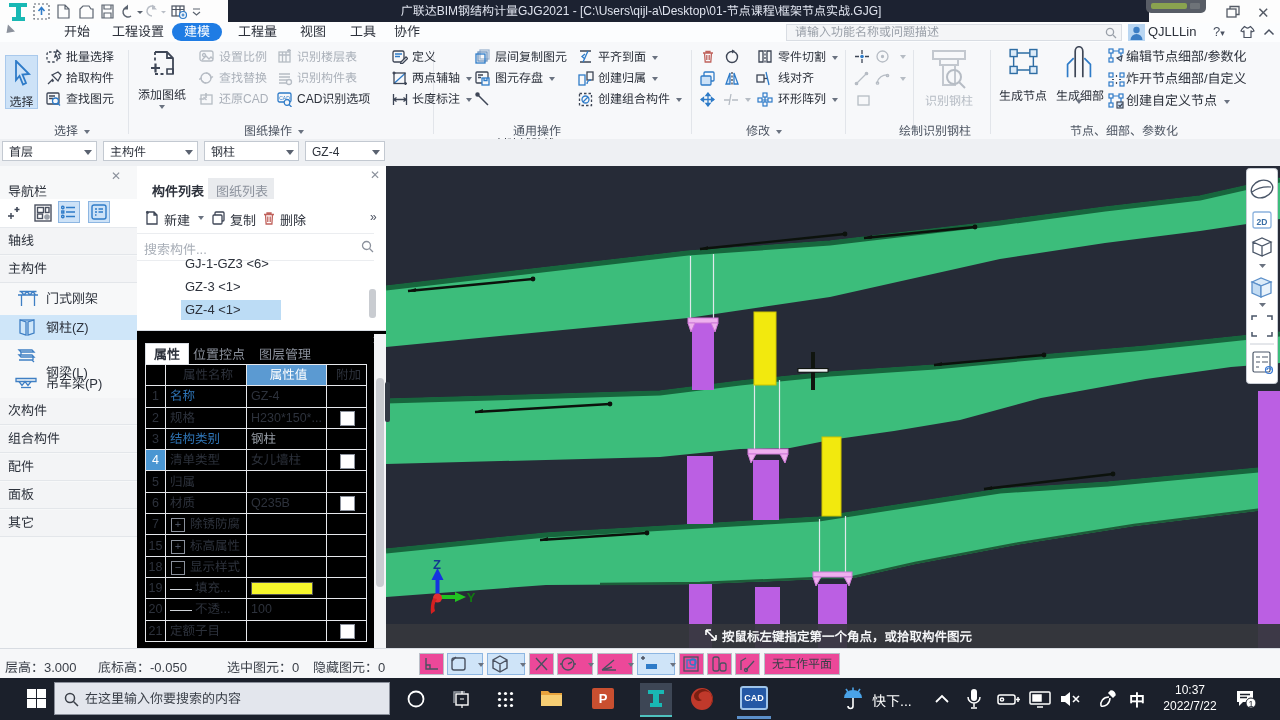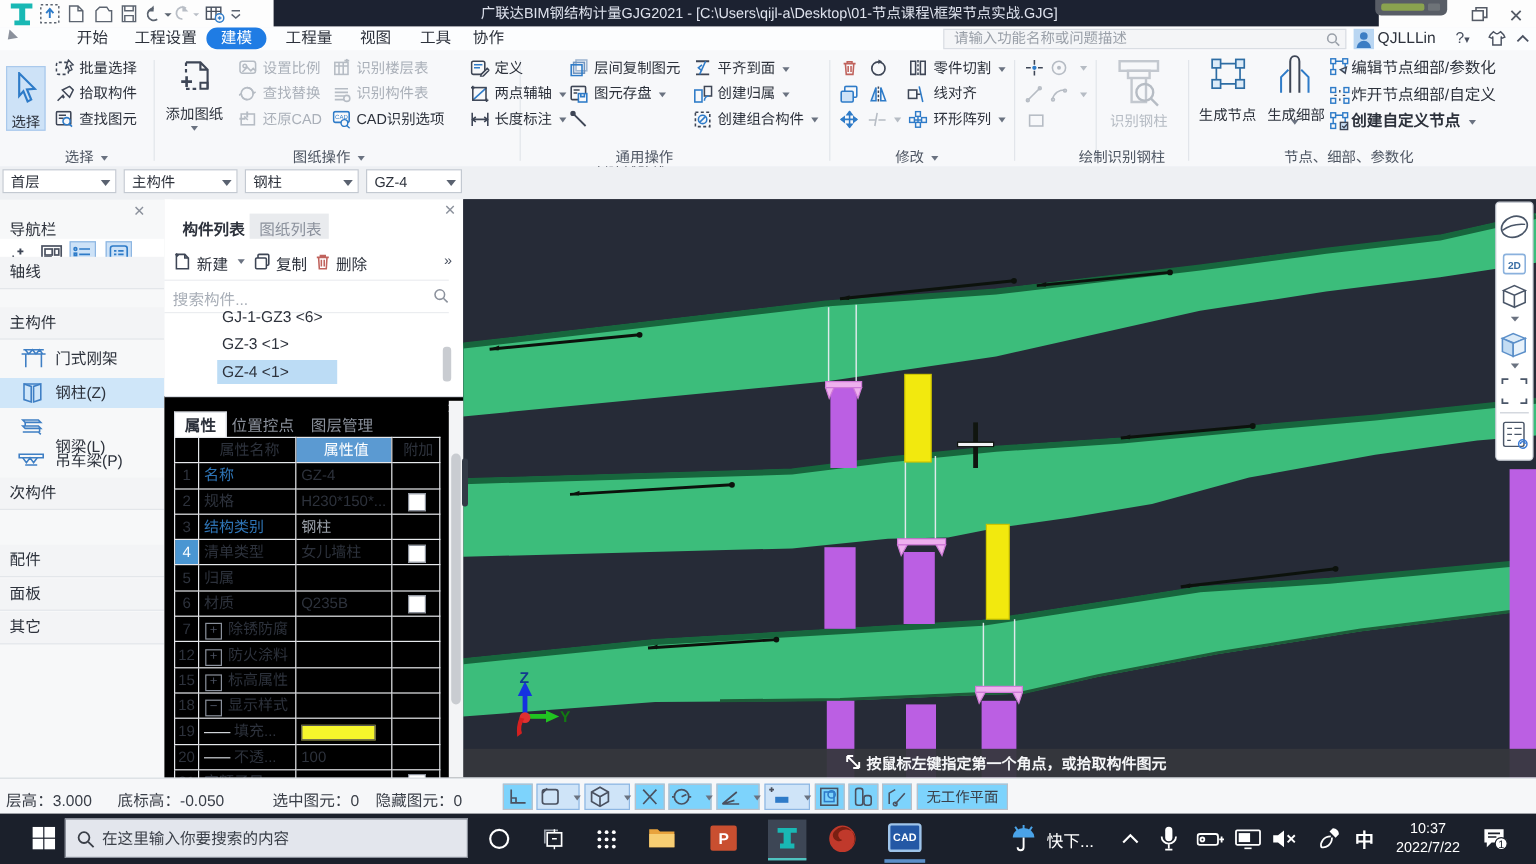--- a/index.html
+++ b/index.html
@@ -36,21 +36,21 @@
   #nav{left:0;top:166px;width:137px;height:482px;background:#f7f8f9;border-right:1px solid #dfe2e7;}
   #mid{left:137px;top:166px;width:249px;height:482px;background:#fff;}
   .sechead{position:absolute;left:0;width:137px;height:27px;background:#f3f4f6;
      border-bottom:1px solid #e3e6ea;font-size:13px;color:#2d323c;line-height:26px;padding-left:8px;box-sizing:border-box;}
   .navitem{position:absolute;left:0;width:137px;height:27px;font-size:13px;color:#2d323c;line-height:27px;}
   
   #vp{left:386px;top:166px;width:894px;height:482px;background:#262b37;}
   
   #statusbar{left:0;top:648px;width:1280px;height:30px;background:#f6f7f9;border-top:1px solid #d8dce2;
     font-size:13px;color:#3a3f48;}
-  .sbtn{position:absolute;top:4px;height:22px;background:#7dd3fc;border:1px solid #b9bfc8;box-sizing:border-box;}
+  .sbtn{position:absolute;top:4px;height:22px;background:#ec4899;border:1px solid #b9bfc8;box-sizing:border-box;}
   .sbtn.hl{background:#cfe4f8;border-color:#8db6e2;}
   
   #taskbar{left:0;top:678px;width:1280px;height:42px;background:#1b202b;}
   #tsearch{position:absolute;left:54px;top:4px;width:336px;height:33px;background:#e3e6ed;
     border:1px solid #8a8f9a;box-sizing:border-box;font-size:13px;color:#3a3f48;line-height:31px;}
   svg{display:block;}
   .nw{white-space:nowrap;}
   
   .tc{border:1px solid #e6e8ec;padding:0 0 0 4px;overflow:hidden;white-space:nowrap;height:20.3px;line-height:20px;}
   .tn{text-align:center;padding:0;}
@@ -368,21 +368,21 @@
     </svg>
     <div class="abs" style="left:995px;top:44px;width:56px;text-align:center;font-size:12px;color:#2d323c;">生成节点</div>
     <svg class="abs" style="left:1065px;top:4px;" width="28" height="32" viewBox="0 0 36 42" fill="none" stroke="#2e6da4" stroke-width="2.2">
       <path d="M13 41 V7 a5 6 0 0 1 10 0 V41" stroke="#3e4656"></path>
       <path d="M3 41 V24 l8 -8 M33 41 V24 l-8 -8" stroke="#2e7bc8"></path>
     </svg>
     <div class="abs" style="left:1052px;top:44px;width:56px;text-align:center;font-size:12px;color:#2d323c;">生成细部</div>
     <div class="abs" style="left:1076px;top:58px;width:0;height:0;border-left:3.5px solid transparent;border-right:3.5px solid transparent;border-top:4px solid #6a7280;"></div>
     <div class="rit" style="left:1126px;top:6px;font-size:13px;">编辑节点细部/参数化</div>
     <div class="rit" style="left:1126px;top:28px;font-size:13px;">炸开节点细部/自定义</div>
-    <div class="rit" style="left:1126px;top:50px;font-size:13px;font-weight:bold;">创建自定义节点 <span class="caret"></span></div>
+    <div class="rit" style="left:1126px;top:50px;font-size:13px;">创建自定义节点 <span class="caret"></span></div>
     <svg class="abs" style="left:1108px;top:6px;" width="17" height="16" viewBox="0 0 17 16" fill="none" stroke="#2e7bc8" stroke-width="1.2">
       <rect x="1" y="1" width="4" height="4"></rect>
         <rect x="11" y="1" width="4" height="4"></rect>
         <rect x="1" y="10" width="4" height="4"></rect>
         <path d="M5 3 h6 M3 5 v5 M13 5 v3"></path>
       <path d="M9 10 l5 -2 -1 5 Z" fill="#cde2f7" stroke="#3e4656"></path>
     </svg>
     <svg class="abs" style="left:1108px;top:29px;" width="17" height="16" viewBox="0 0 17 16" fill="none" stroke="#2e7bc8" stroke-width="1.2">
       <rect x="1" y="2" width="4" height="4"></rect>
         <rect x="12" y="2" width="4" height="4"></rect>
@@ -431,21 +431,21 @@
             <circle cx="1.8" cy="11.5" r="1.2"></circle>
         </svg>
       </div>
       <div class="abs" style="left:88px;top:2px;width:22px;height:22px;background:#cde2f7;border:1px solid #8db6e2;box-sizing:border-box;">
         <svg style="margin:2px 0 0 2px;" width="16" height="16" viewBox="0 0 16 16" fill="none" stroke="#2e7bc8" stroke-width="1.4">
           <rect x="1" y="1" width="14" height="14" rx="2"></rect>
             <path d="M4 5 h2 M7.5 5 h4.5 M4 8 h2 M7.5 8 h4.5 M4 11 h1.5"></path>
         </svg>
       </div>
     </div>
-    <div class="sechead" style="top:48px;">轴线</div>
+    <div class="sechead" style="top:62px;">轴线</div>
     <div class="sechead" style="top:90px;">主构件</div>
     <div class="navitem" style="top:119px;"><span style="margin-left:46px;">门式刚架</span></div>
     <svg class="abs" style="left:17px;top:124px;" width="22" height="18" viewBox="0 0 22 18" fill="none" stroke="#3f7fc4" stroke-width="1.3">
       <path d="M1 5 h20 M2.5 1.5 h17 M4 1.5 L7 5 l3 -3.5 3 3.5 3 -3.5 2.5 3.5"></path>
         <path d="M4.5 5 v11 M17.5 5 v11"></path>
     </svg>
     <div class="abs" style="left:0;top:149px;width:137px;height:25px;background:#cfe6f9;"></div>
     <div class="navitem" style="top:148px;"><span style="margin-left:46px;">钢柱(Z)</span></div>
     <svg class="abs" style="left:18px;top:152px;" width="18" height="19" viewBox="0 0 18 19" fill="none" stroke="#3f7fc4" stroke-width="1.3">
       <path d="M2 2 L8 4 V17 L2 15 Z"></path>
@@ -458,20 +458,21 @@
         <path d="M3 8 h13 l2 2 h-13 Z"></path>
         <path d="M5 5 v3 M17 10 v3 M3 13 h13 l2 2"></path>
     </svg>
     <div class="navitem" style="top:204px;"><span style="margin-left:46px;">吊车梁(P)</span></div>
     <svg class="abs" style="left:15px;top:211px;" width="22" height="13" viewBox="0 0 22 13" fill="none" stroke="#3f7fc4" stroke-width="1.3">
       <path d="M1 1.5 h20 v3 h-20 Z"></path>
         <path d="M4 4.5 l3 4 3 -4 3 4 3 -4"></path>
         <path d="M6 10.5 h10"></path>
     </svg>
     <div class="sechead" style="top:232px;">次构件</div>
+    <div class="sechead" style="top:260px;">组合构件</div>
     <div class="sechead" style="top:288px;">配件</div>
     <div class="sechead" style="top:316px;">面板</div>
     <div class="sechead" style="top:344px;">其它</div>
   </div>
   <div class="abs" style="left:137px;top:166px;width:6px;height:482px;background:#eef0f2;border-right:1px solid #e0e3e8;"></div>
 
   <div id="mid" class="abs" style="font-size:13px;color:#2d323c;">
     <div class="abs" style="left:233px;top:2px;font-size:12px;color:#8b919c;">✕</div>
     <div class="abs" style="left:15px;top:15px;font-weight:bold;">构件列表</div>
     <div class="abs" style="left:71px;top:12px;width:66px;height:21px;background:#e9ebee;"></div>
@@ -693,26 +694,20 @@
             <td class="tc">Q235B</td>
             <td class="tc cb"><span></span></td>
           </tr>
       <tr style="height:20.3px;">
             <td class="tc tn">7</td>
             <td class="tc"><span class="pm">+</span>除锈防腐</td>
             <td class="tc"></td>
             <td class="tc"></td>
           </tr>
       <tr style="height:20.3px;">
-            <td class="tc tn">12</td>
-            <td class="tc"><span class="pm">+</span>防火涂料</td>
-            <td class="tc"></td>
-            <td class="tc"></td>
-          </tr>
-      <tr style="height:20.3px;">
             <td class="tc tn">15</td>
             <td class="tc"><span class="pm">+</span>标高属性</td>
             <td class="tc"></td>
             <td class="tc"></td>
           </tr>
       <tr style="height:20.3px;">
             <td class="tc tn">18</td>
             <td class="tc"><span class="pm">−</span>显示样式</td>
             <td class="tc"></td>
             <td class="tc"></td>

